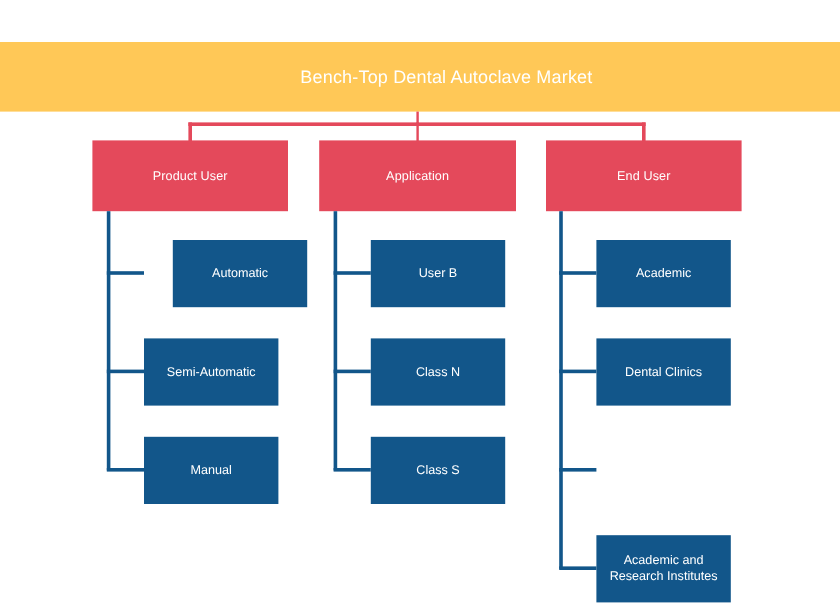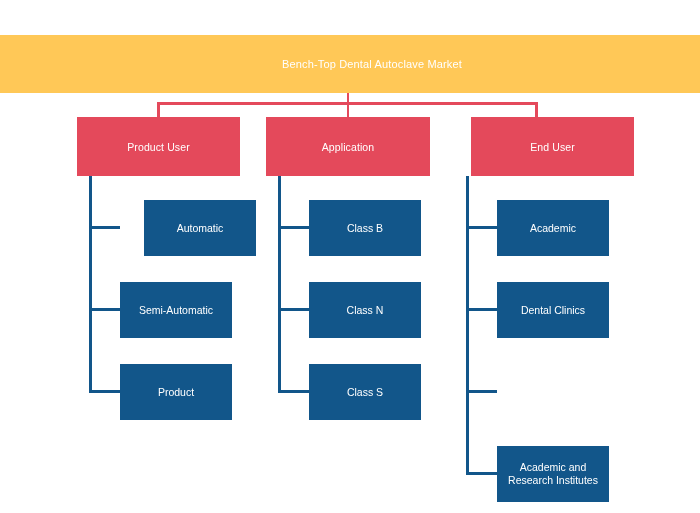--- a/index.html
+++ b/index.html
@@ -31,21 +31,21 @@
     width: 700px;
     height: 58px;
     background: #ffc857;
     display: flex;
     align-items: center;
     justify-content: center;
     box-sizing: border-box;
   }
   .root-banner .label {
     color: #ffffff;
-    font-size: 11px;
+    font-size: 15px;
     letter-spacing: 0.15px;
     white-space: nowrap;
     padding-left: 44px;
   }
 
   
   .cat-box {
     position: absolute;
     height: 59px;
     background: #e4495b;
@@ -55,21 +55,21 @@
     box-sizing: border-box;
   }
   .cat-box .label {
     color: #ffffff;
     font-size: 10.5px;
     letter-spacing: 0.1px;
     white-space: nowrap;
   }
   #cat-0 { left: 77px;  top: 117px; width: 163px; }
   #cat-1 { left: 266px; top: 117px; width: 164px; }
-  #cat-2 { left: 455px; top: 117px; width: 163px; margin-left: 16px; }
+  #cat-2 { left: 455px; top: 117px; width: 163px; }
 
   
   .leaf-box {
     position: absolute;
     height: 56px;
     background: #12568a;
     display: flex;
     align-items: center;
     justify-content: center;
     box-sizing: border-box;
@@ -174,25 +174,25 @@
   <div class="conn conn-blue blue-arm" id="blue-arm-2-2"></div>
   <div class="conn conn-blue blue-arm" id="blue-arm-2-3"></div>
 
   <div class="leaf-box" id="leaf-0-0">
     <span class="label">Automatic</span>
   </div>
   <div class="leaf-box" id="leaf-0-1">
     <span class="label">Semi-Automatic</span>
   </div>
   <div class="leaf-box" id="leaf-0-2">
-    <span class="label">Product</span>
+    <span class="label">Manual</span>
   </div>
 
   <div class="leaf-box" id="leaf-1-0">
-    <span class="label">Class B</span>
+    <span class="label">User B</span>
   </div>
   <div class="leaf-box" id="leaf-1-1">
     <span class="label">Class   N</span>
   </div>
   <div class="leaf-box" id="leaf-1-2">
     <span class="label">Class S</span>
   </div>
 
   <div class="leaf-box" id="leaf-2-0">
     <span class="label">Academic</span>

